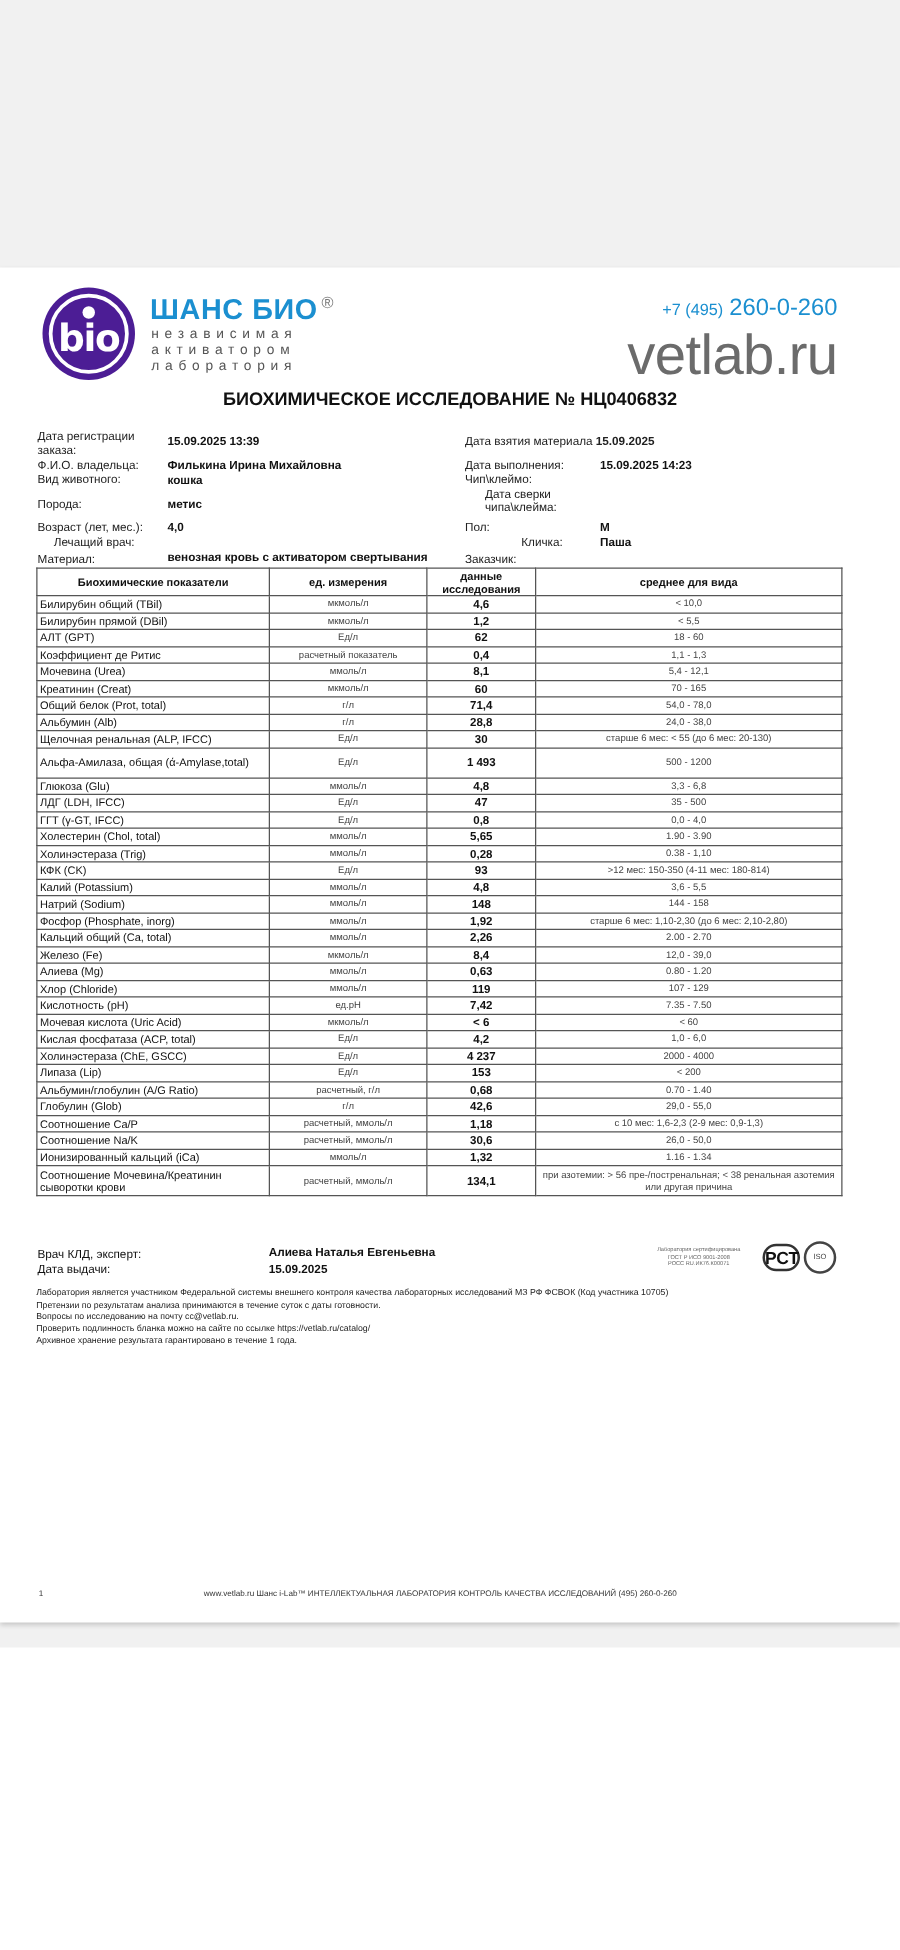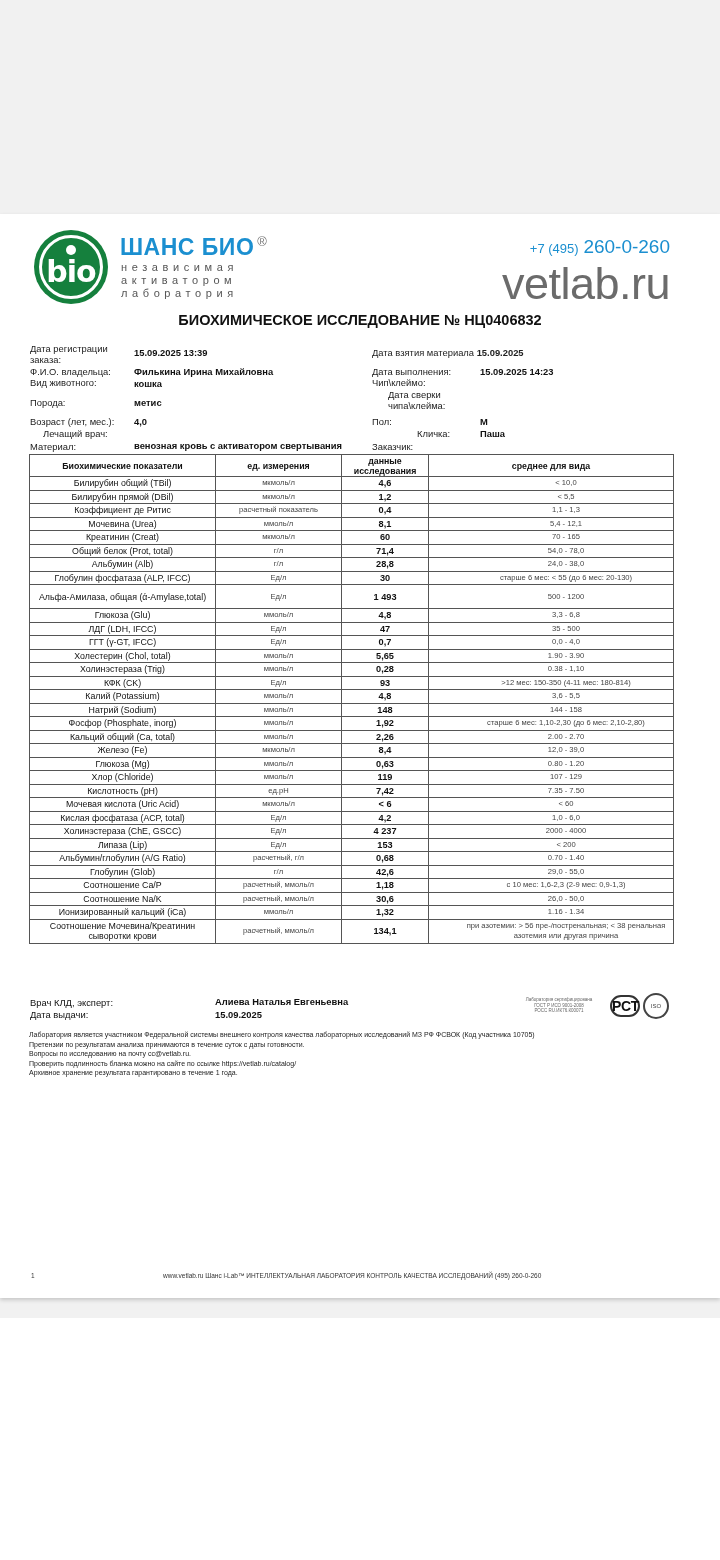--- a/index.html
+++ b/index.html
@@ -4,21 +4,21 @@
 <style>
   * { box-sizing: border-box; margin: 0; padding: 0; }
   html, body { width: 720px; height: 1560px; background: #f1f1f1; overflow: hidden; }
   body { font-family: "Liberation Sans", sans-serif; color: #111; position: relative; }
   .page { position: absolute; left: 0; top: 214px; width: 720px; height: 1084px; background: #fff;
           box-shadow: 0 2px 4px rgba(0,0,0,0.18); }
   .page2 { position: absolute; left: 0; top: 1318px; width: 720px; height: 242px; background: #fff; }
 
   
   .logo { position: absolute; left: 34px; top: 16px; width: 74px; height: 74px; border-radius: 50%;
-          background: #15803d; }
+          background: #4c1d95; }
   .logo .ring { position: absolute; left: 5px; top: 5px; width: 64px; height: 64px; border-radius: 50%;
                 border: 3px solid #fff; }
   .logo .txt { position: absolute; left: 0; top: 24px; width: 74px; text-align: center; color: #fff;
                font-weight: bold; font-size: 30px; letter-spacing: -1px; font-family: "DejaVu Sans", sans-serif; }
   .logo .dot { position: absolute; left: 32px; top: 15px; width: 10px; height: 10px; border-radius: 50%; background: #fff; }
   .brand { position: absolute; left: 120px; top: 20px; color: #1b8fd0; font-weight: bold; font-size: 23px; letter-spacing: 0.5px; }
   .brand .reg { font-size: 13px; color: #777; font-weight: normal; vertical-align: top; margin-left: 3px; }
   .tagline { position: absolute; left: 121px; top: 47px; color: #555; font-size: 11px; letter-spacing: 4.6px; line-height: 13px; }
   .phone { position: absolute; right: 50px; top: 22px; color: #1b8fd0; font-size: 17px; }
   .phone .pre { font-size: 13px; }
@@ -27,24 +27,24 @@
   .doc-title { position: absolute; left: 0; width: 720px; top: 98px; text-align: center; font-weight: bold; font-size: 14.5px; }
 
   
   .info { position: absolute; font-size: 9.4px; line-height: 10.5px; color: #222; }
   .info.b { font-weight: bold; color: #111; }
 
   
   table { position: absolute; left: 29px; top: 240px; width: 645px; border-collapse: collapse; }
   td, th { border: 1px solid #555; font-size: 8.6px; padding: 0 2px; height: 13.5px; line-height: 10px; }
   th { font-weight: bold; text-align: center; height: 22px; font-size: 8.8px; }
-  td.name { text-align: center; width: 186px; font-size: 8.8px; }
+  td.name { text-align: left; width: 186px; font-size: 8.8px; }
   td.unit { text-align: center; width: 126px; font-size: 7.6px; color: #444; }
   td.val { text-align: center; width: 87px; font-weight: bold; font-size: 9.2px; }
-  td.ref { text-align: center; font-size: 7.6px; color: #444; padding-left: 32px; }
+  td.ref { text-align: center; font-size: 7.6px; color: #444; }
   tr.tall td { height: 24px; }
 
   .sign { position: absolute; font-size: 9.4px; line-height: 11px; }
   .notes { position: absolute; left: 29px; top: 816px; font-size: 7px; line-height: 9.5px; color: #222; }
   .cert { position: absolute; left: 512px; top: 783px; font-size: 4.5px; color: #666; line-height: 5.5px; text-align: center; width: 94px; }
   .pct { position: absolute; left: 610px; top: 781px; width: 30px; height: 22px; border: 2px solid #333; border-radius: 11px;
          font-weight: bold; font-size: 14px; line-height: 18px; text-align: center; }
   .iso { position: absolute; left: 643px; top: 779px; width: 26px; height: 26px; border-radius: 50%; border: 2px solid #444;
          font-size: 6px; line-height: 22px; text-align: center; color: #444; }
   .footer { position: absolute; top: 1058px; font-size: 6.5px; color: #333; }
@@ -118,20 +118,26 @@
           <td class="val">4,6</td>
           <td class="ref">&lt; 10,0</td>
         </tr>
         <tr>
           <td class="name">Билирубин прямой (DBil)</td>
           <td class="unit">мкмоль/л</td>
           <td class="val">1,2</td>
           <td class="ref">&lt; 5,5</td>
         </tr>
         <tr>
+          <td class="name">АЛТ (GPT)</td>
+          <td class="unit">Ед/л</td>
+          <td class="val">62</td>
+          <td class="ref">18 - 60</td>
+        </tr>
+        <tr>
           <td class="name">Коэффициент де Ритис</td>
           <td class="unit">расчетный показатель</td>
           <td class="val">0,4</td>
           <td class="ref">1,1 - 1,3</td>
         </tr>
         <tr>
           <td class="name">Мочевина (Urea)</td>
           <td class="unit">ммоль/л</td>
           <td class="val">8,1</td>
           <td class="ref">5,4 - 12,1</td>
@@ -148,21 +154,21 @@
           <td class="val">71,4</td>
           <td class="ref">54,0 - 78,0</td>
         </tr>
         <tr>
           <td class="name">Альбумин (Alb)</td>
           <td class="unit">г/л</td>
           <td class="val">28,8</td>
           <td class="ref">24,0 - 38,0</td>
         </tr>
         <tr>
-          <td class="name">Глобулин фосфатаза (ALP, IFCC)</td>
+          <td class="name">Щелочная ренальная (ALP, IFCC)</td>
           <td class="unit">Ед/л</td>
           <td class="val">30</td>
           <td class="ref">старше 6 мес: &lt; 55 (до 6 мес: 20-130)</td>
         </tr>
         <tr class="tall">
           <td class="name">Альфа-Амилаза, общая (ά-Amylase,total)</td>
           <td class="unit">Ед/л</td>
           <td class="val">1 493</td>
           <td class="ref">500 - 1200</td>
         </tr>
@@ -174,21 +180,21 @@
         </tr>
         <tr>
           <td class="name">ЛДГ (LDH, IFCC)</td>
           <td class="unit">Ед/л</td>
           <td class="val">47</td>
           <td class="ref">35 - 500</td>
         </tr>
         <tr>
           <td class="name">ГГТ (γ-GT, IFCC)</td>
           <td class="unit">Ед/л</td>
-          <td class="val">0,7</td>
+          <td class="val">0,8</td>
           <td class="ref">0,0 - 4,0</td>
         </tr>
         <tr>
           <td class="name">Холестерин (Chol, total)</td>
           <td class="unit">ммоль/л</td>
           <td class="val">5,65</td>
           <td class="ref">1.90 - 3.90</td>
         </tr>
         <tr>
           <td class="name">Холинэстераза (Trig)</td>
@@ -226,21 +232,21 @@
           <td class="val">2,26</td>
           <td class="ref">2.00 - 2.70</td>
         </tr>
         <tr>
           <td class="name">Железо (Fe)</td>
           <td class="unit">мкмоль/л</td>
           <td class="val">8,4</td>
           <td class="ref">12,0 - 39,0</td>
         </tr>
         <tr>
-          <td class="name">Глюкоза (Mg)</td>
+          <td class="name">Алиева (Mg)</td>
           <td class="unit">ммоль/л</td>
           <td class="val">0,63</td>
           <td class="ref">0.80 - 1.20</td>
         </tr>
         <tr>
           <td class="name">Хлор (Chloride)</td>
           <td class="unit">ммоль/л</td>
           <td class="val">119</td>
           <td class="ref">107 - 129</td>
         </tr>

